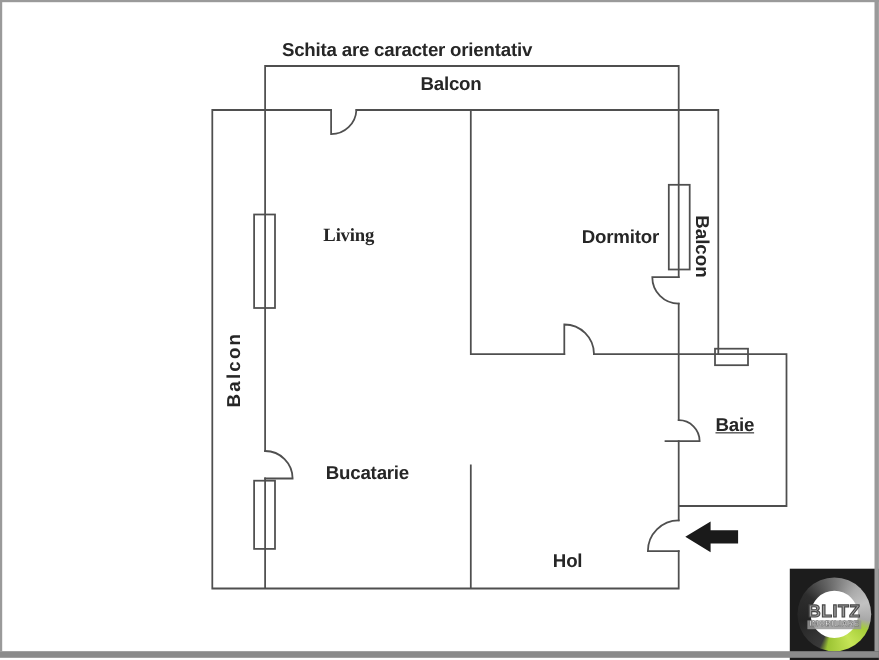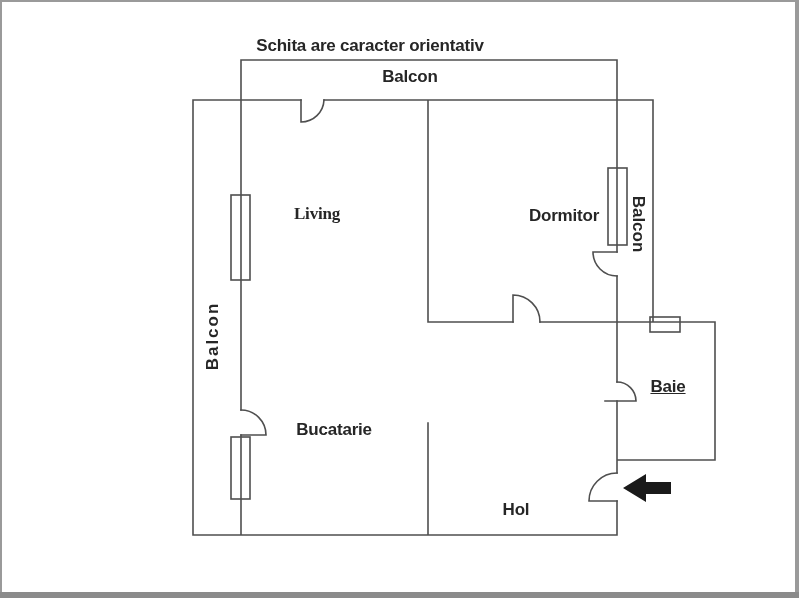--- a/index.html
+++ b/index.html
@@ -92,19 +92,27 @@
   <div class="lbl" style="left:370px;top:46px;">Schita are caracter orientativ</div>
   <div class="lbl" style="left:410px;top:77px;">Balcon</div>
   <div class="lbl" style="left:317px;top:214px;font-family:Liberation Serif, serif;">Living</div>
   <div class="lbl" style="left:520px;top:216px;margin-left:44px;">Dormitor</div>
   <div class="lbl v-down" style="left:638px;top:224px;">Balcon</div>
   <div class="lbl v-up" style="left:213px;top:336px;">Balcon</div>
   <div class="lbl" style="left:334px;top:430px;">Bucatarie</div>
   <div class="lbl" style="left:516px;top:470px;margin-top:40px;">Hol</div>
   <div class="lbl" style="left:668px;top:387px;text-decoration:underline;">Baie</div>
 
+  <div class="logo">
+    <div class="logo-ring"></div>
+    <div class="logo-hole"></div>
+    <div class="logo-text">
+      <div class="logo-brand">BLITZ</div>
+      <div class="logo-sub">IMOBILIARE</div>
+    </div>
+  </div>
 
   <div class="frame-top"></div>
   <div class="frame-left"></div>
   <div class="frame-right"></div>
   <div class="bottom-bar"></div>
 
 </div>
 
 </body></html>

